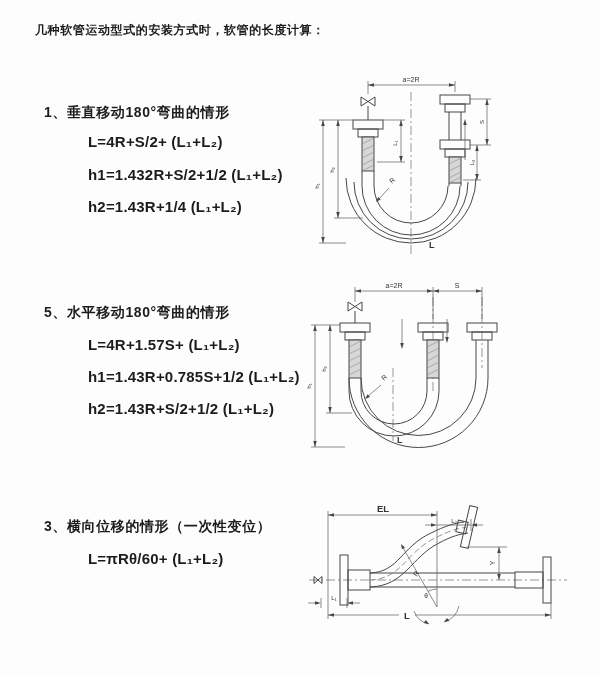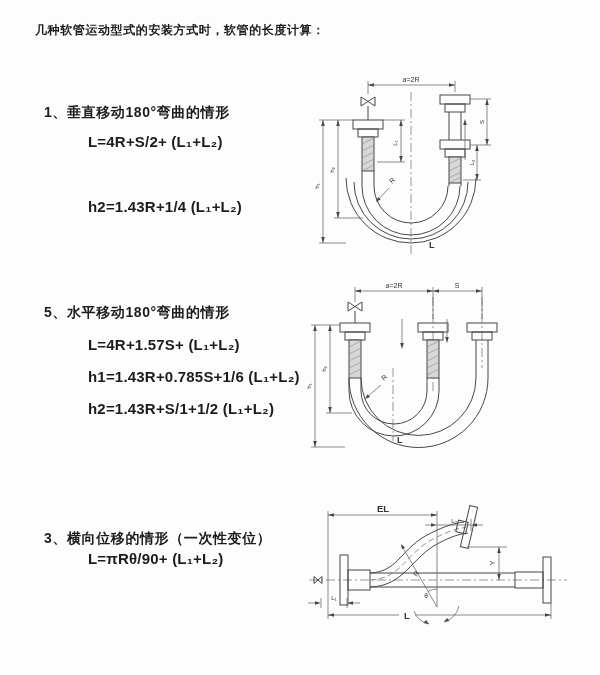--- a/index.html
+++ b/index.html
@@ -33,20 +33,21 @@
 </style>
 </head>
 <body>
 
 <div class="page">
 
   <div class="title">几种软管运动型式的安装方式时，软管的长度计算：</div>
 
   <div class="heading" style="top:104px">1、垂直移动180°弯曲的情形</div>
   <div class="formula" style="top:133px">L=4R+S/2+ (L₁+L₂)</div>
+  <div class="formula" style="top:166px">h1=1.432R+S/2+1/2 (L₁+L₂)</div>
   <div class="formula" style="top:198px">h2=1.43R+1/4 (L₁+L₂)</div>
 
   <svg class="diag" style="left:305px; top:68px;" width="290" height="195" viewBox="0 0 290 195">
 
     <line class="cl" x1="106" y1="24" x2="106" y2="186"></line>
 
     <g>
       <line class="dim-ln" x1="63" y1="26" x2="63" y2="13"></line>
       <line class="dim-ln" x1="150" y1="24" x2="150" y2="13"></line>
       <line class="dim-ln" x1="63" y1="17" x2="150" y2="17"></line>
@@ -144,22 +145,22 @@
       <line class="dim-ln" x1="84" y1="120" x2="73" y2="132"></line>
       <polygon class="ah" points="71,134 75.7,131.5 73.1,129.1"></polygon>
       <text x="87" y="116" font-size="7" transform="rotate(-42 87 116)">R</text>
     </g>
 
     <text x="124" y="180" font-size="9" font-weight="bold">L</text>
   </svg>
 
   <div class="heading" style="top:304px">5、水平移动180°弯曲的情形</div>
   <div class="formula" style="top:336px">L=4R+1.57S+ (L₁+L₂)</div>
-  <div class="formula" style="top:368px">h1=1.43R+0.785S+1/6 (L₁+L₂)</div>
-  <div class="formula" style="top:400px">h2=1.43R+S/1+1/2 (L₁+L₂)</div>
+  <div class="formula" style="top:368px">h1=1.43R+0.785S+1/2 (L₁+L₂)</div>
+  <div class="formula" style="top:400px">h2=1.43R+S/2+1/2 (L₁+L₂)</div>
 
   <svg class="diag" style="left:300px; top:273px;" width="300" height="195" viewBox="0 0 300 195">
 
     <line class="cl" x1="133" y1="24" x2="133" y2="120"></line>
     <line class="cl" x1="182" y1="24" x2="182" y2="95"></line>
     <line class="cl" x1="93" y1="95" x2="93" y2="168"></line>
 
     <g>
       <line class="dim-ln" x1="55" y1="29" x2="55" y2="14"></line>
       <line class="dim-ln" x1="133" y1="46" x2="133" y2="14"></line>
@@ -241,22 +242,22 @@
 
     <g>
       <line class="dim-ln" x1="81" y1="112" x2="67" y2="124"></line>
       <polygon class="ah" points="65,126 70,124.1 67.6,121.3"></polygon>
       <text x="84" y="108" font-size="7" transform="rotate(-42 84 108)">R</text>
     </g>
 
     <text x="97" y="170" font-size="9" font-weight="bold">L</text>
   </svg>
 
-  <div class="heading" style="top:530px">3、横向位移的情形（一次性变位）</div>
-  <div class="formula" style="top:550px">L=πRθ/90+ (L₁+L₂)</div>
+  <div class="heading" style="top:518px">3、横向位移的情形（一次性变位）</div>
+  <div class="formula" style="top:550px">L=πRθ/60+ (L₁+L₂)</div>
 
   <svg class="diag" style="left:295px; top:495px;" width="305" height="165" viewBox="0 0 305 165">
 
     <line class="cl" x1="14" y1="85" x2="272" y2="85"></line>
     <path class="body-ln" d="M19,81.5 L23,85 L19,88.5 Z M27,81.5 L23,85 L27,88.5 Z"></path>
 
     <g>
       <rect class="body-ln" x="45" y="60" width="8" height="50"></rect>
       <rect class="body-ln" x="53" y="75" width="22" height="20"></rect>
     </g>

